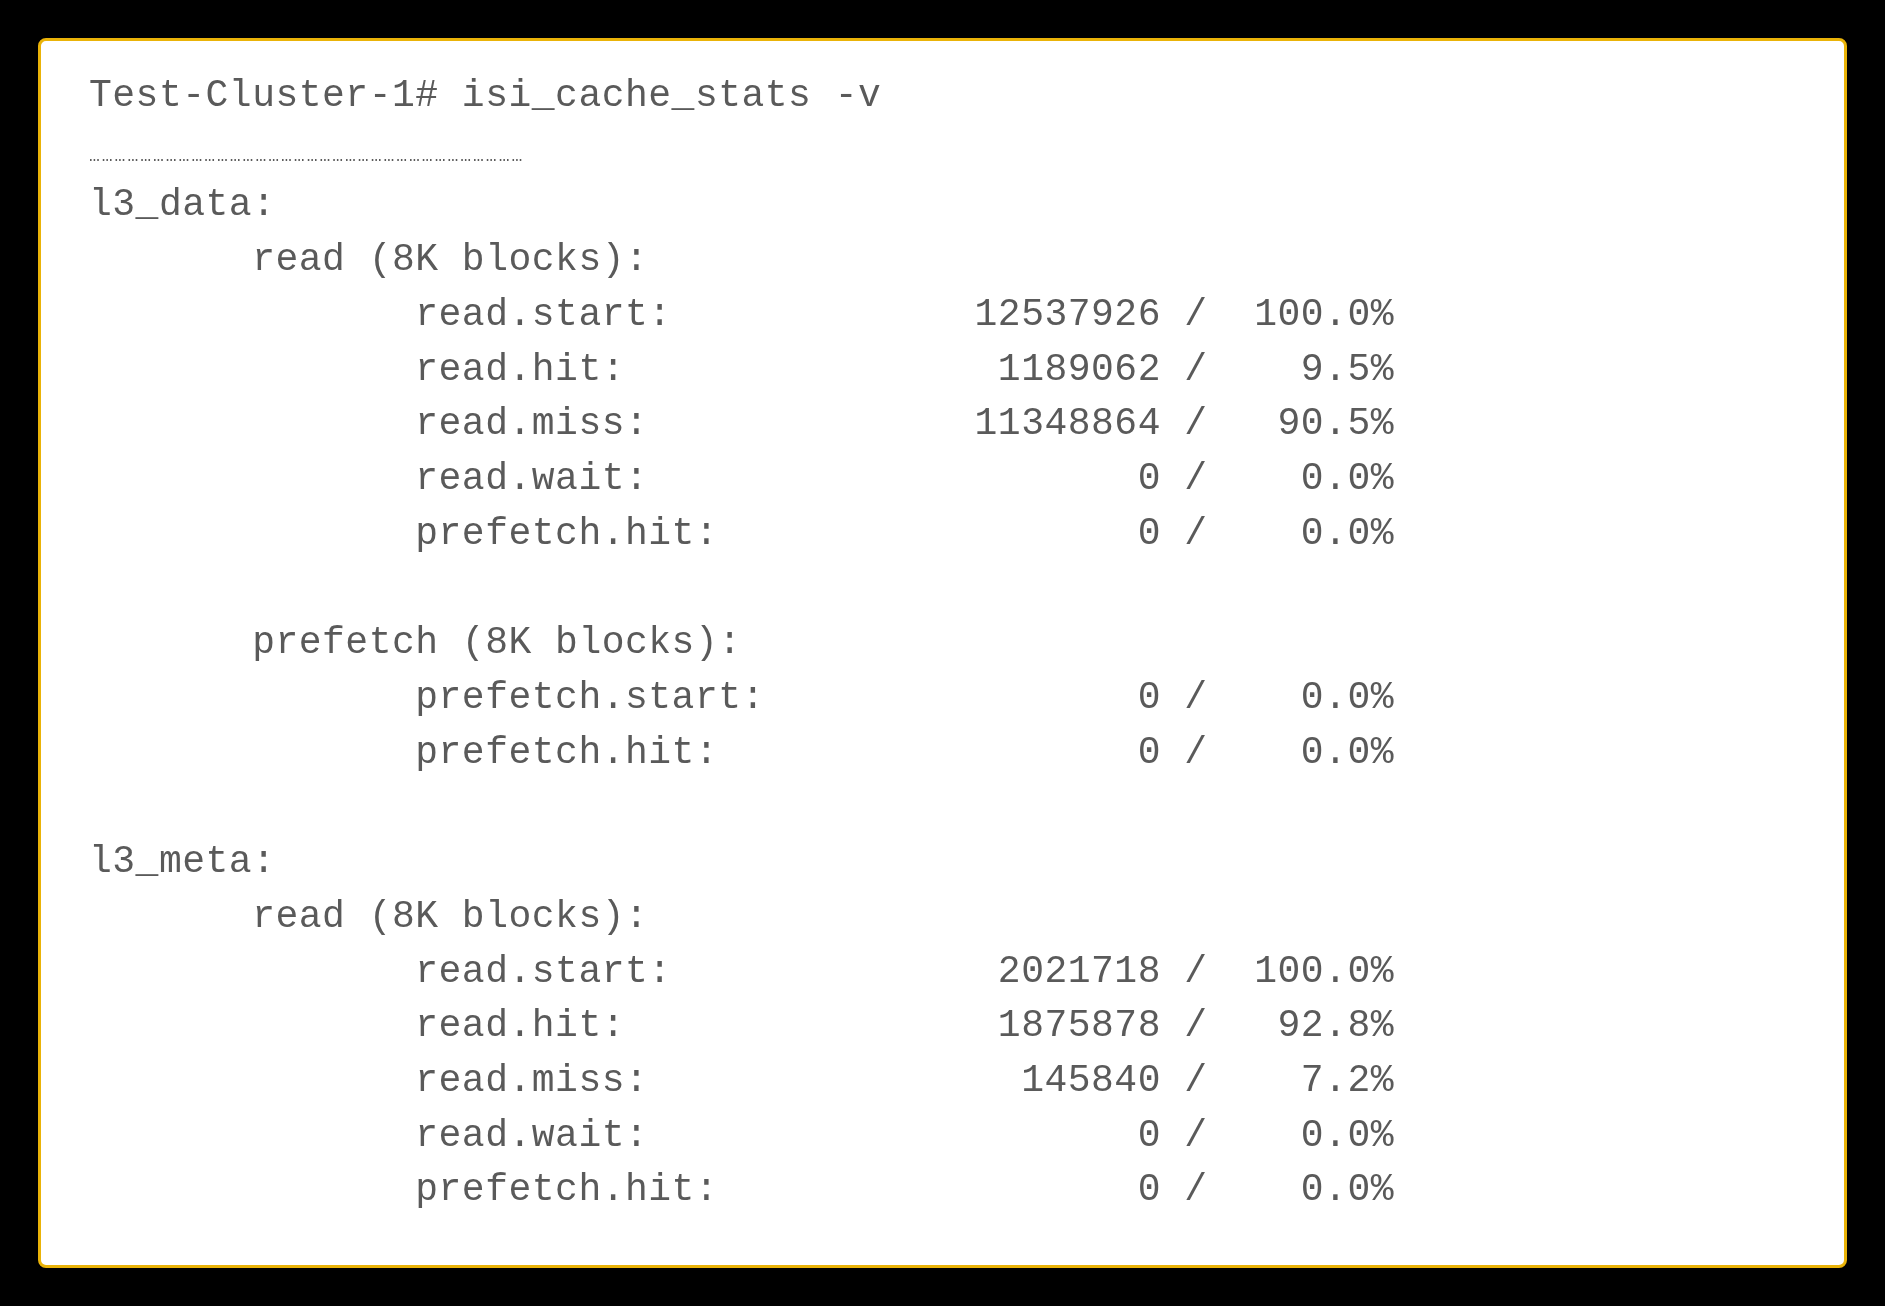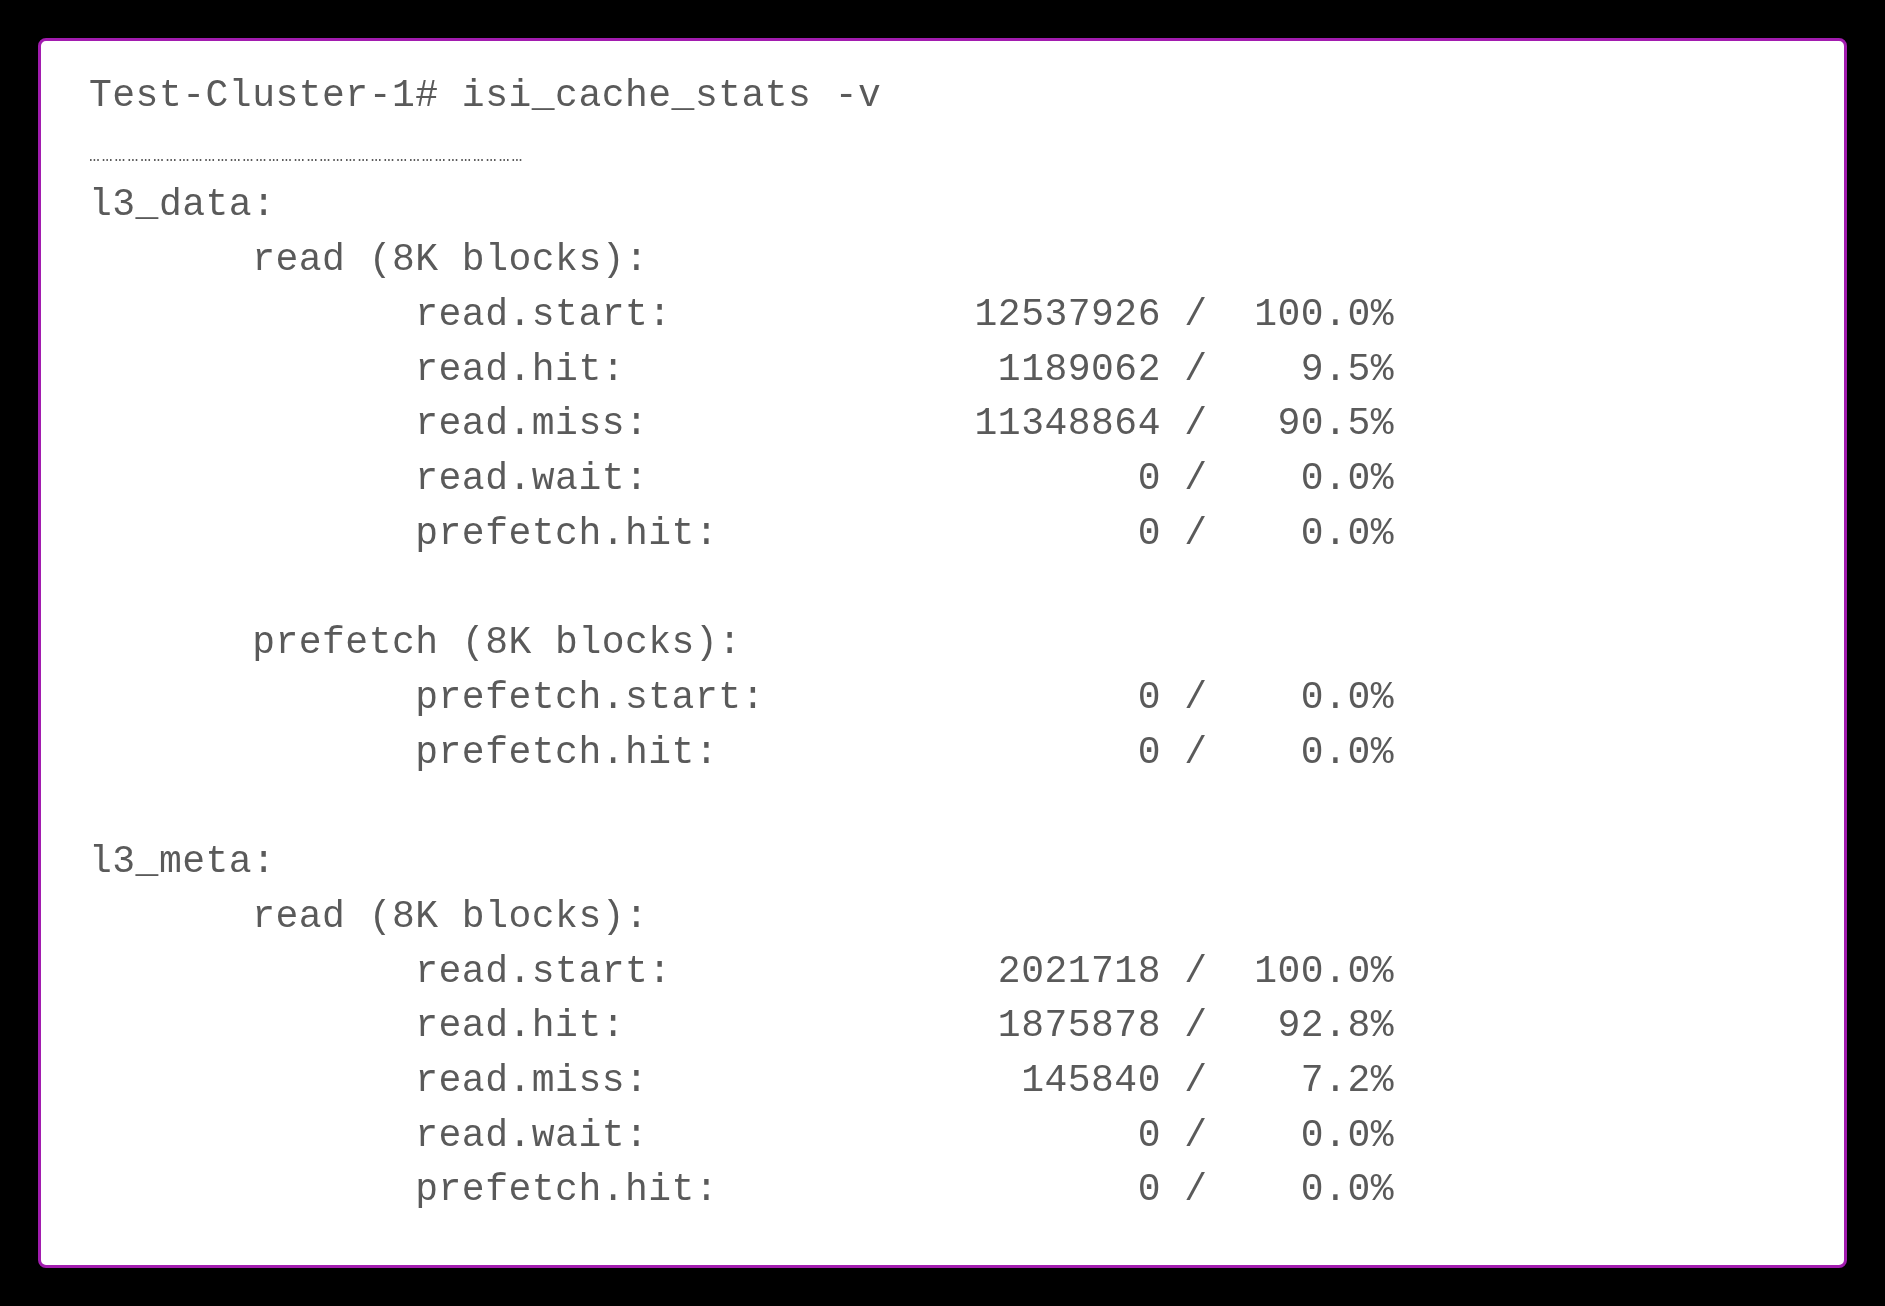--- a/index.html
+++ b/index.html
@@ -13,21 +13,21 @@
   .outer {
     padding: 38px;
     box-sizing: border-box;
     width: 100%;
     height: 100%;
   }
   .panel {
     background: #fff;
     width: 100%;
     height: 100%;
-    border: 3px solid #a21caf;
+    border: 3px solid #eab308;
     border-radius: 8px;
     box-shadow: 12px 12px 20px rgba(0,0,0,0.6);
     padding: 28px 40px 28px 48px;
     box-sizing: border-box;
     overflow: hidden;
   }
   pre.term {
     margin: 0;
     font-family: "Courier New", Courier, monospace;
     font-size: 38px;

